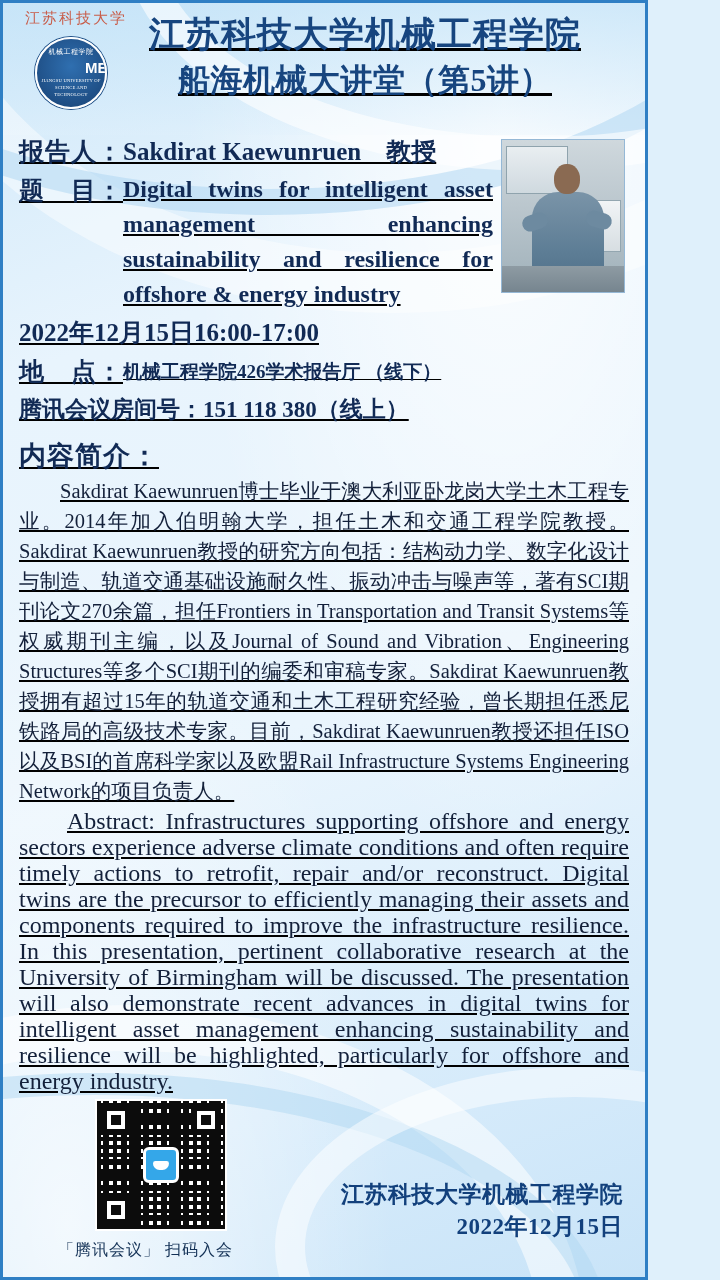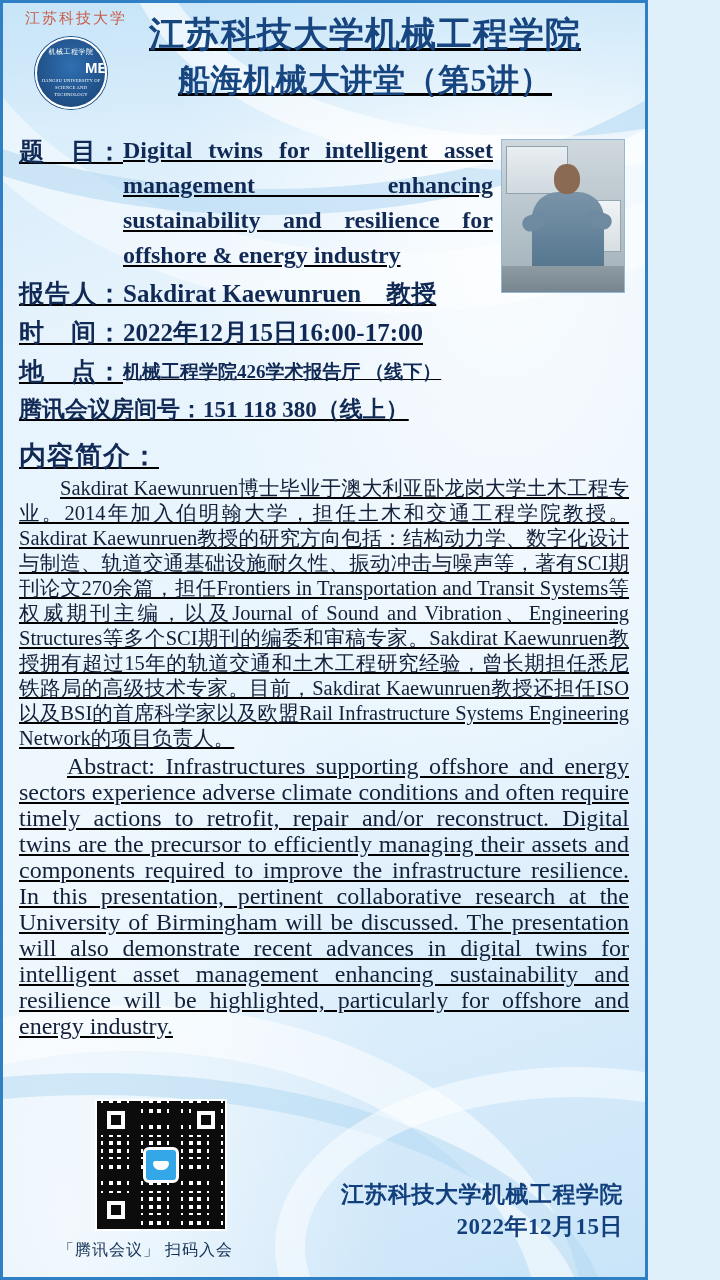--- a/index.html
+++ b/index.html
@@ -219,21 +219,21 @@
   .section-title {
     margin: 10px 16px 0 16px;
     font-size: 27px;
     font-weight: bold;
     color: #112a55;
     letter-spacing: 1px;
   }
   .para {
     margin: 2px 16px 0 16px;
     font-size: 20.5px;
-    line-height: 25px;
+    line-height: 30px;
     color: #13203a;
     text-align: justify;
     text-indent: 2em;
     font-family: "Liberation Serif", serif;
   }
   .para.en { font-size: 24px; line-height: 26px; }
 
   
   .footer {
     position: absolute;
@@ -348,32 +348,31 @@
       <div class="photo">
         <div class="screen"></div>
         <div class="screen2">H2<br>Rail</div>
         <div class="person-body"></div>
         <div class="person-head"></div>
         <div class="arm-l"></div>
         <div class="arm-r"></div>
         <div class="floor"></div>
       </div>
 
+      <div class="row speaker-row">
+        <div class="lbl">报告人：</div>
+        <div class="val">Sakdirat Kaewunruen　教授</div>
+      </div>
+
       <div class="row topic-row">
         <div class="lbl">题　目：</div>
         <div class="topic-text">Digital twins for intelligent asset management enhancing sustainability and resilience for offshore &amp; energy industry</div>
       </div>
 
-      <div class="row speaker-row">
-        <div class="lbl">报告人：</div>
-        <div class="val">Sakdirat Kaewunruen　教授</div>
-      </div>
-
       <div class="row time-row">
-        <div class="lbl">时　间：</div>
         <div class="val">2022年12月15日16:00-17:00</div>
       </div>
 
       <div class="row place-row">
         <div class="lbl">地　点：</div>
         <div class="val">机械工程学院426学术报告厅 （线下）</div>
       </div>
 
       <div class="online-row">腾讯会议房间号：151 118 380（线上）</div>
     </div>

